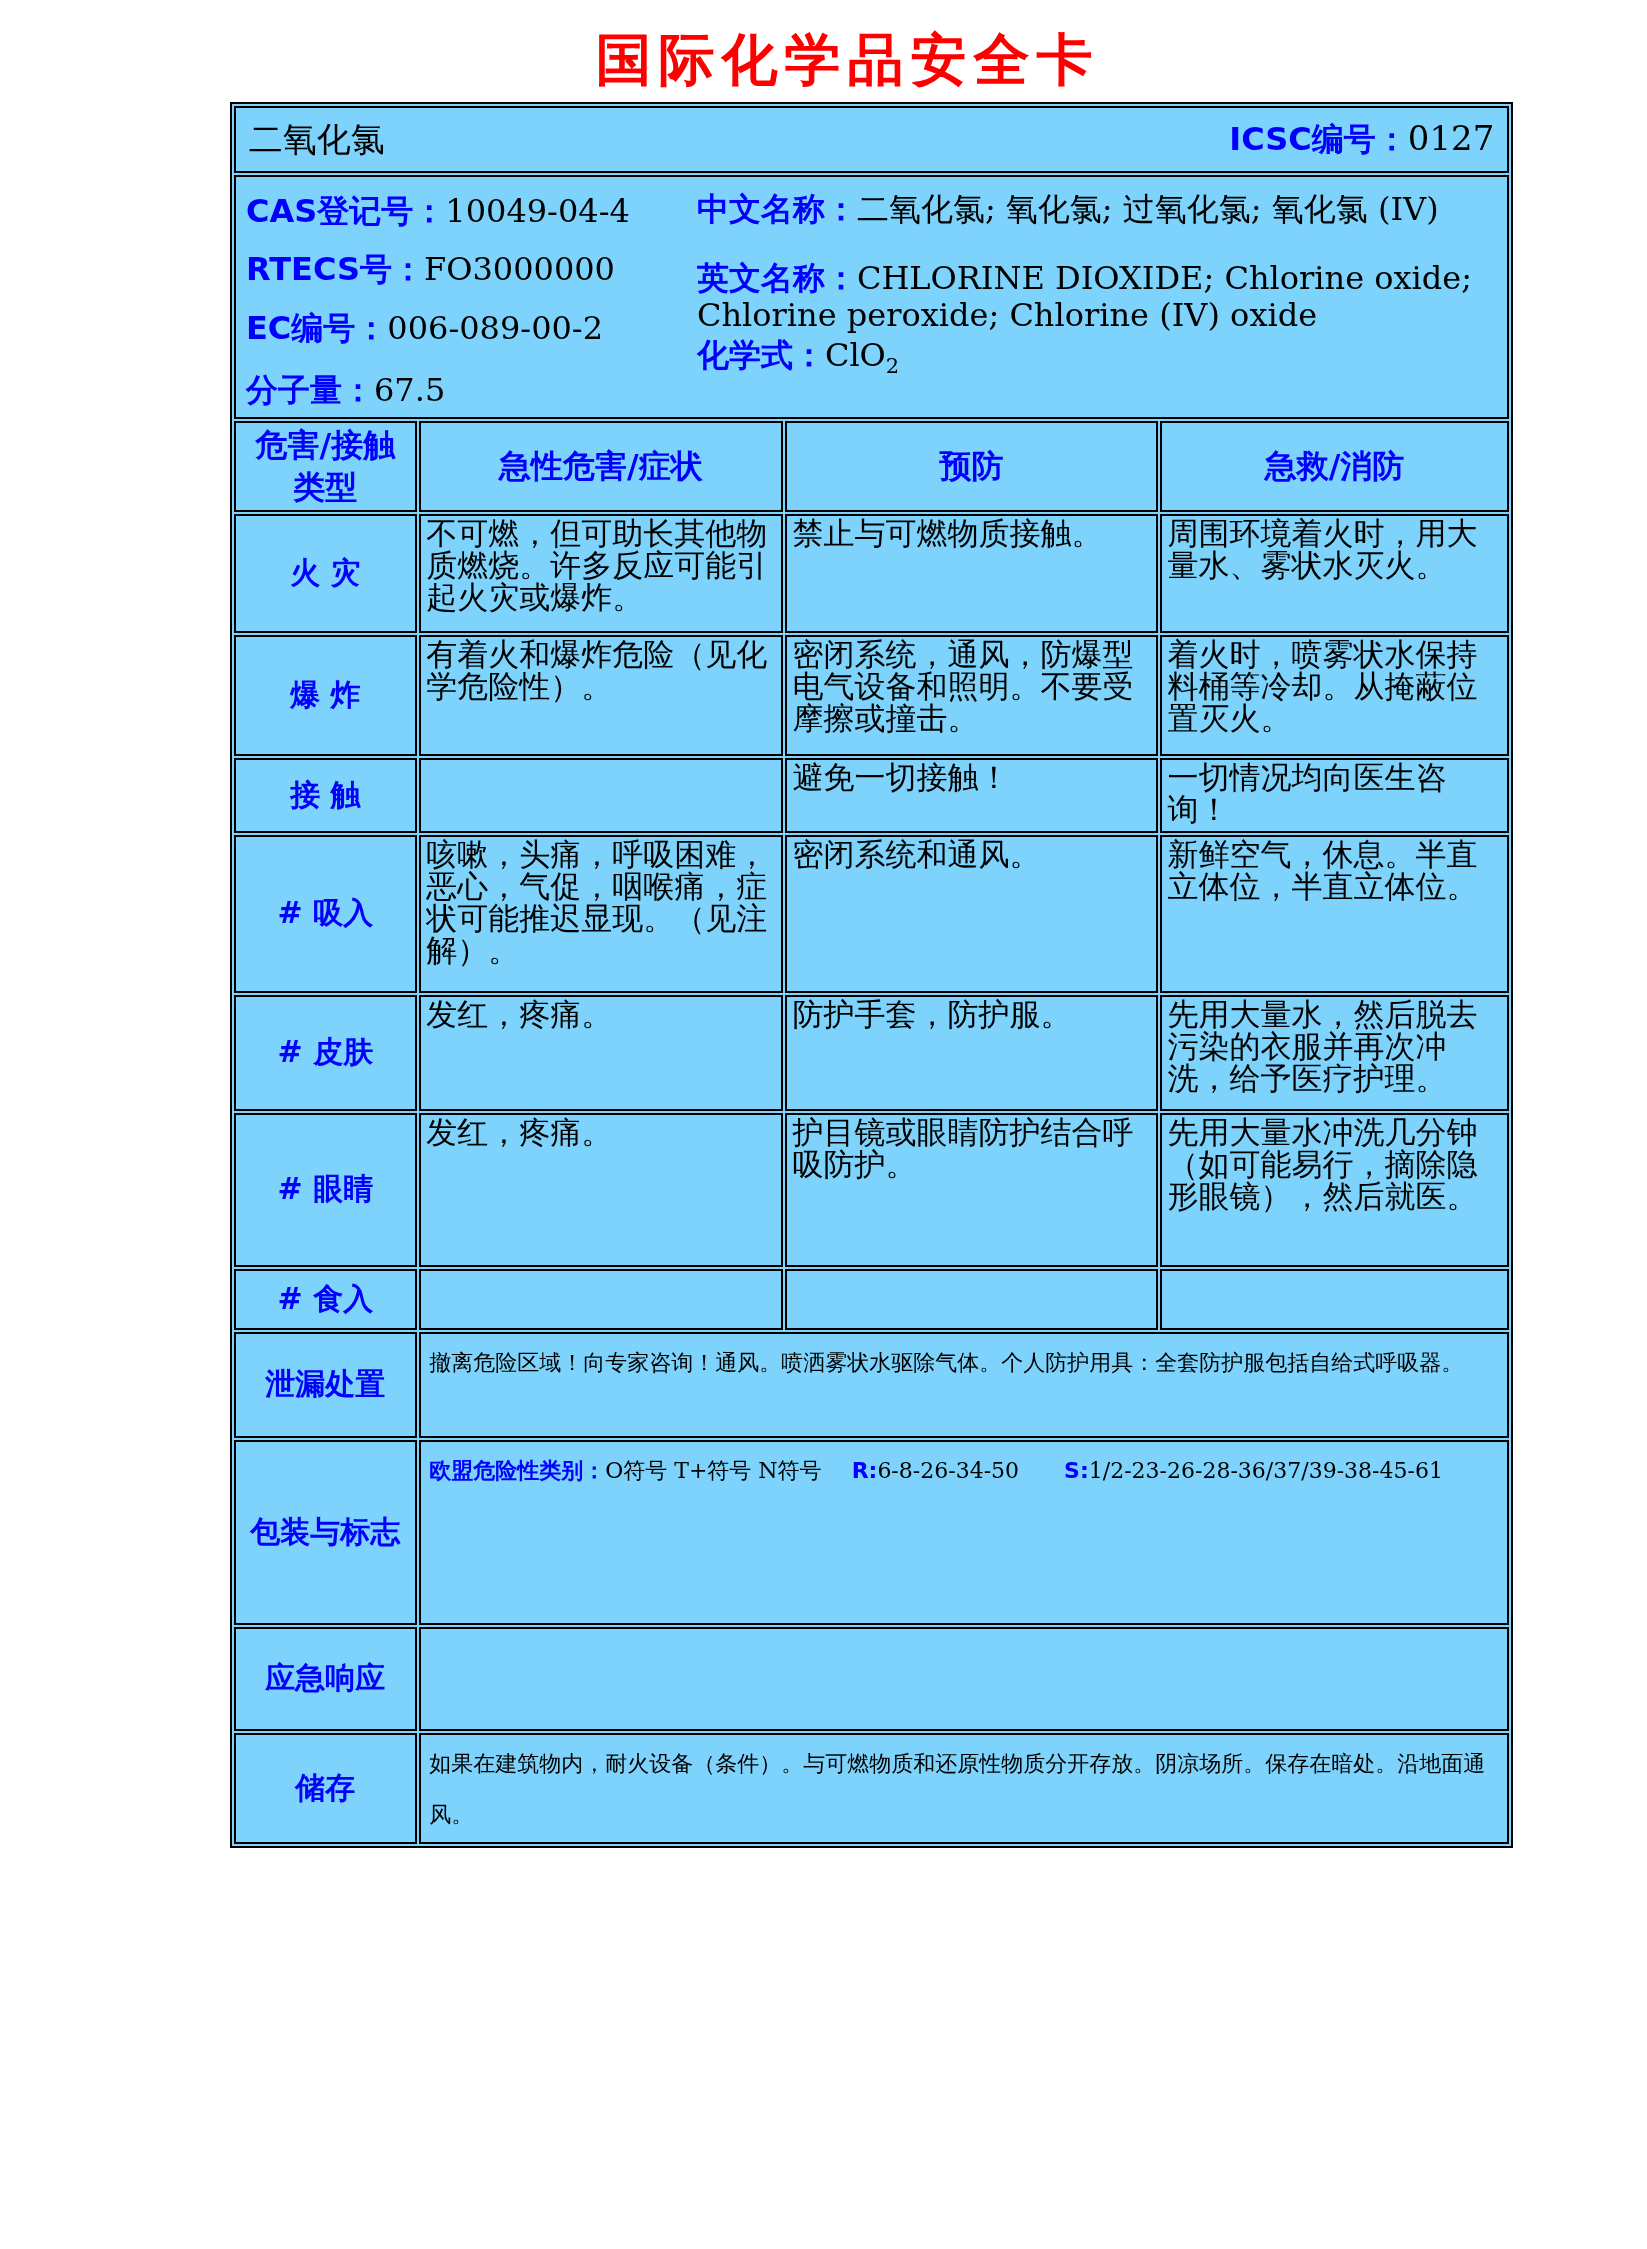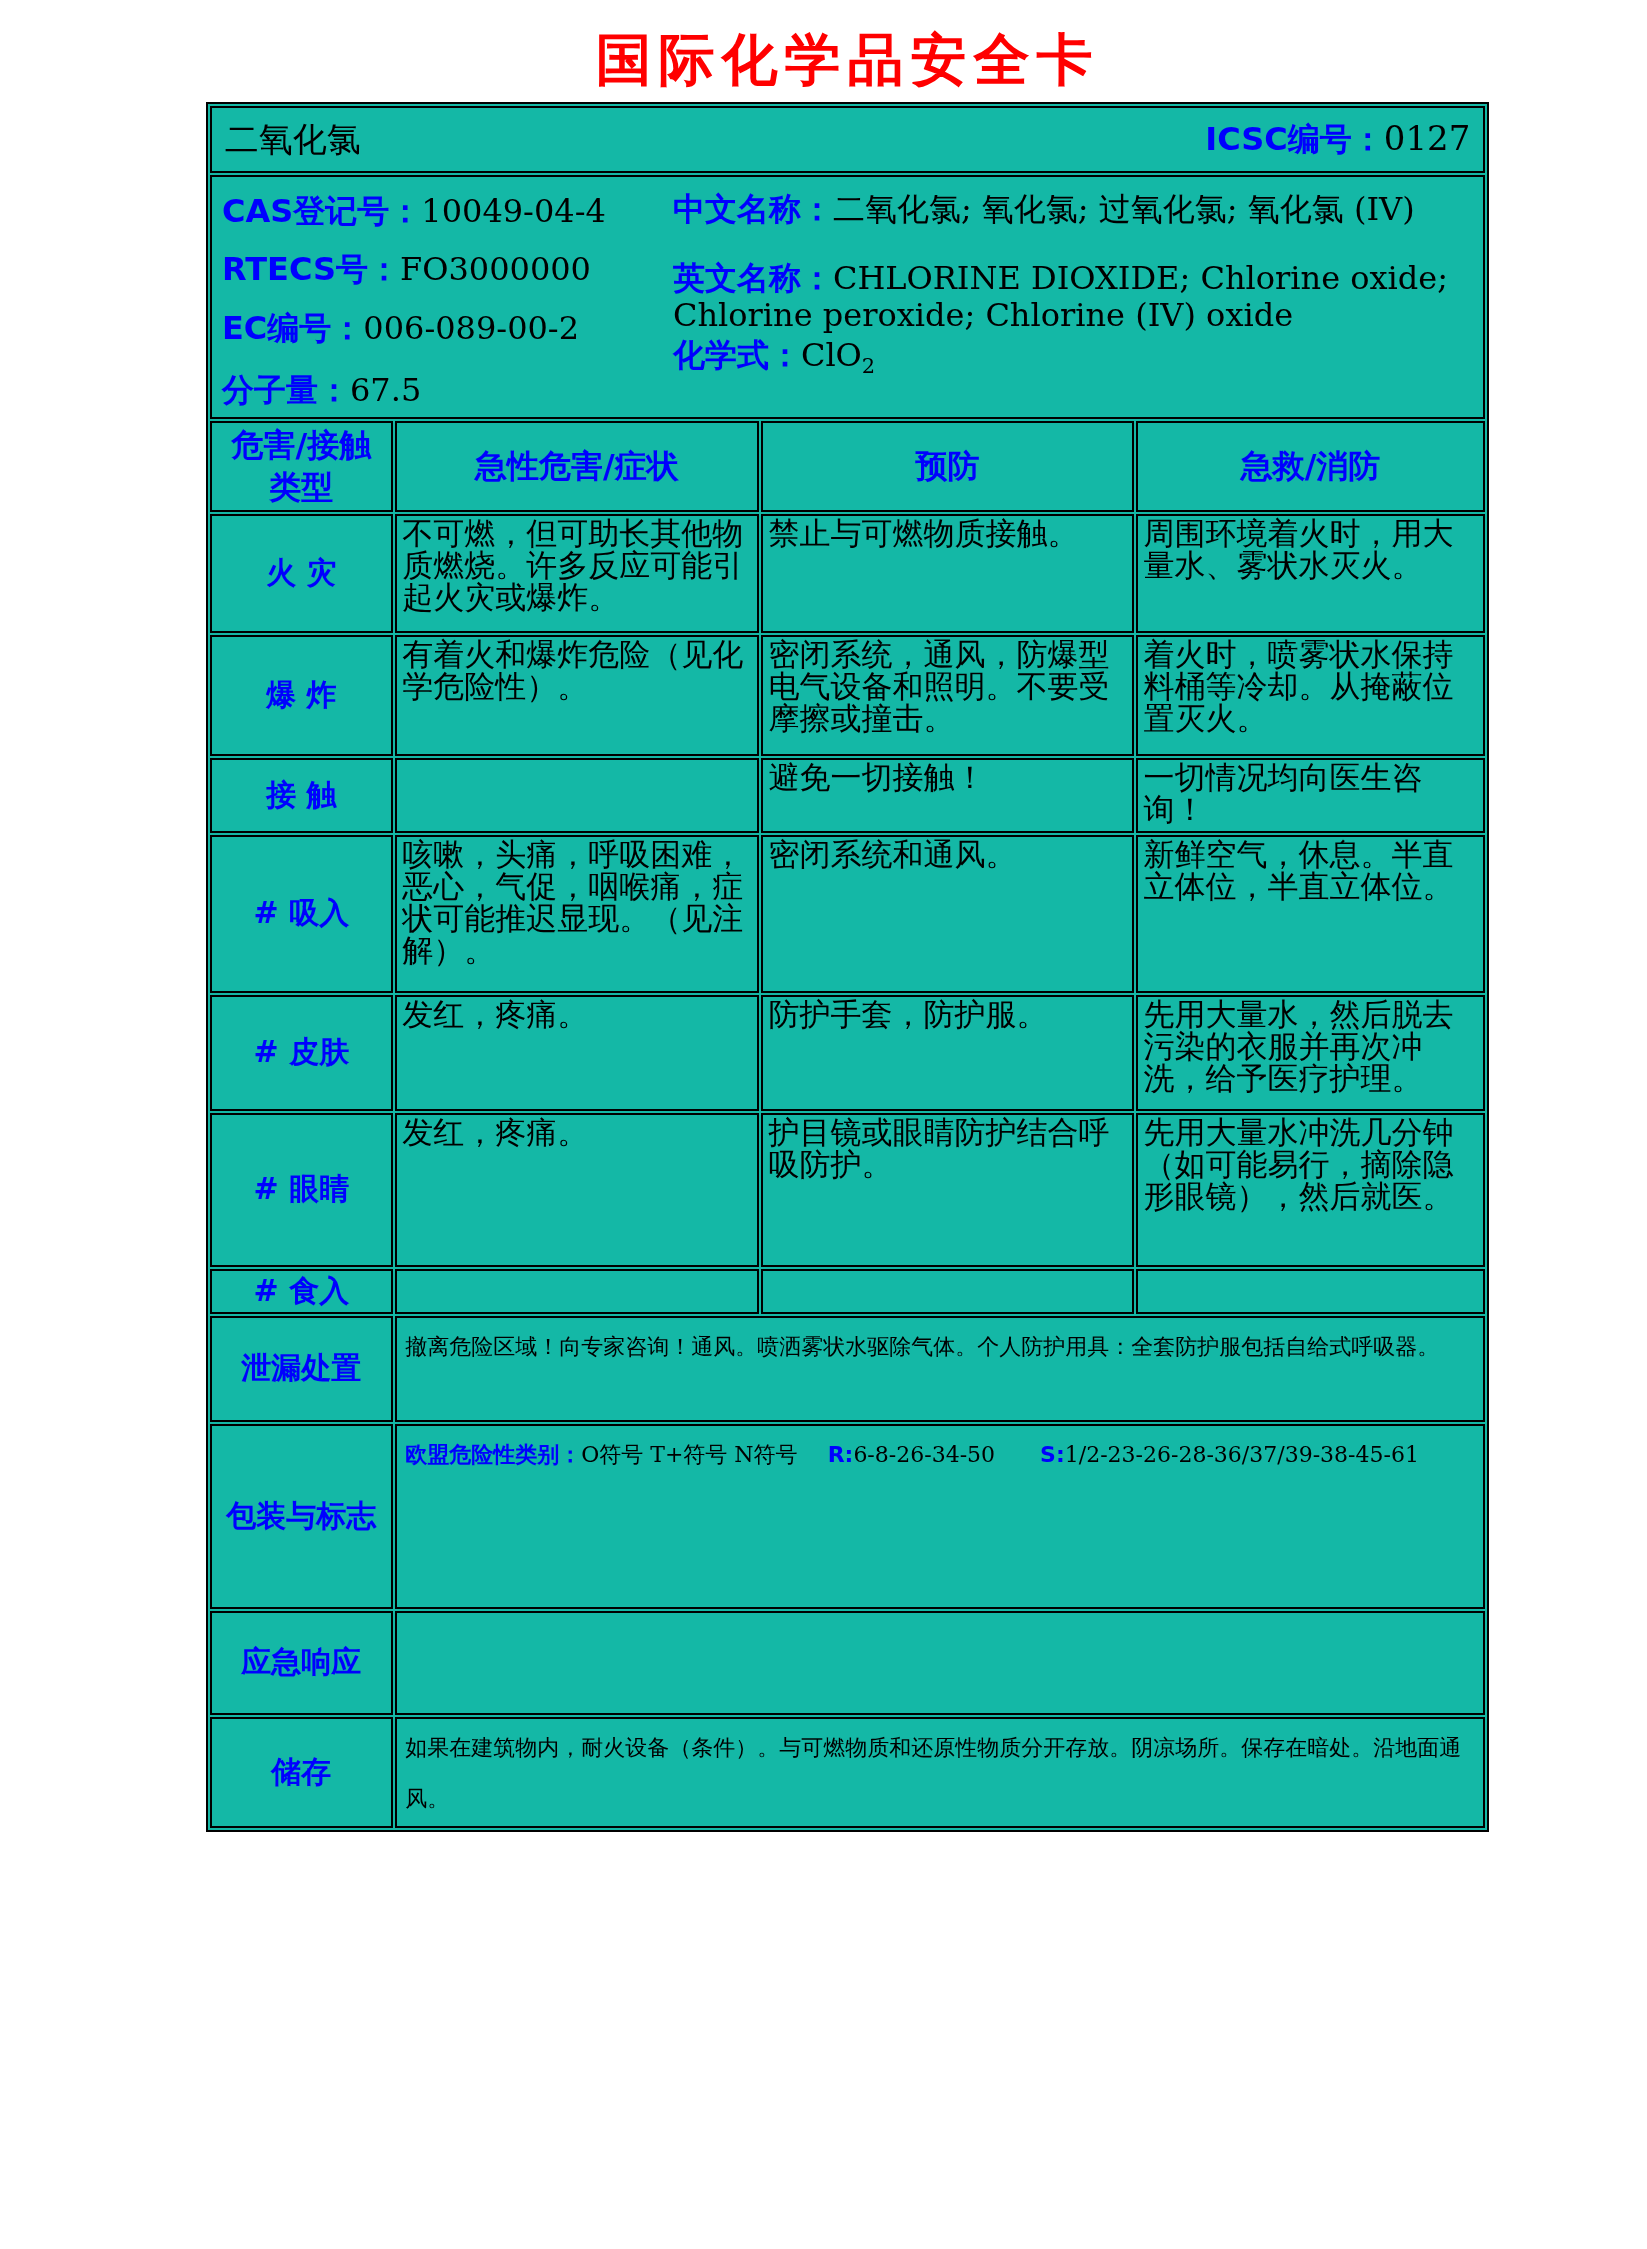--- a/index.html
+++ b/index.html
@@ -20,21 +20,22 @@
     color:#ff0000;
     white-space:nowrap;
   }
   .card { position:absolute; top:102px; left:206px; width:1283px; }
   table.card-table {
     width:100%;
     table-layout:fixed;
     border-collapse:separate;
     border-spacing:2.8px;
     border:2.8px solid #000;
-    background:#14b8a6;
+    background:#7dd3fc;
+    margin-left:24px;
   }
   td { border:2.1px solid #000; vertical-align:top; overflow:hidden; }
 
   
   tr.h-name    { height:67px;  }
   tr.h-id      { height:244px; }
   tr.h-head    { height:86px; }
   tr.h-fire    { height:119px; }
   tr.h-expl    { height:121px; }
   tr.h-contact { height:75px; }
@@ -74,21 +75,21 @@
   .id-right p.formula { margin-top:2.8px; }
   .formula sub { font-size:21px; }
 
   
   td.lbl {
     text-align:center; vertical-align:middle;
     color:#0000ff;
     font-family:"DejaVu Sans", sans-serif;
     font-weight:bold;
     font-size:30px;
-    padding:0;
+    padding:8px;
   }
   td.hd {
     text-align:center; vertical-align:middle;
     color:#0000ff;
     font-family:"DejaVu Sans", sans-serif;
     font-weight:bold;
     font-size:32px;
     line-height:42px;
     padding:1.4px 4.2px;
   }

